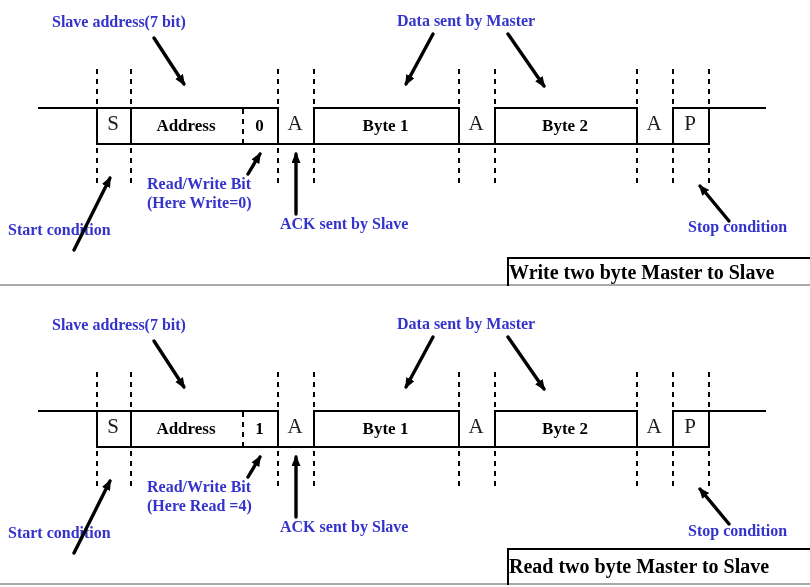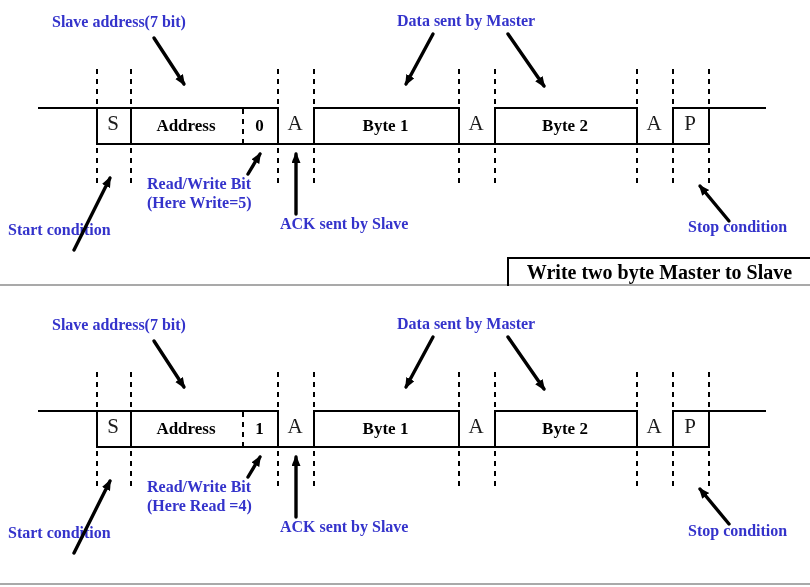--- a/index.html
+++ b/index.html
@@ -24,38 +24,38 @@
   .below{top:148px;height:39px;}
   .addr-div{left:242px;top:109px;height:34px;}
 
   .cell{position:absolute;text-align:center;white-space:nowrap;}
   .plain{top:111px;font-size:21px;color:#1c1c1c;}
   .boldc{top:116px;font-size:17px;font-weight:bold;color:#000;}
 
   .blabel{position:absolute;color:#3433cb;font-weight:bold;font-size:16px;white-space:nowrap;}
 
   .caption-box{position:absolute;left:507px;width:301px;border-left:2px solid #000;
-               border-top:2px solid #000;text-align:center;font-weight:bold;font-size:20px;color:#000;}
+               border-top:2px solid #000;font-weight:bold;font-size:20px;color:#000;}
   .cap-top{top:257px;height:27px;line-height:26px;}
   .cap-bot{top:548px;height:35px;line-height:32px;}
   .rule{position:absolute;left:0;width:810px;height:2px;background:#a9a9a9;}
   .rule-top{top:284px;} .rule-bot{top:583px;}
 
   #arrows{position:absolute;left:0;top:0;pointer-events:none;}
 </style>
 </head>
 <body>
 
 <div id="screen">
 
   <div class="diagram d-top">
     <div class="blabel" style="left:52px;top:13px">Slave address(7 bit)</div>
     <div class="blabel" style="left:397px;top:12px">Data sent by Master</div>
     <div class="blabel" style="left:147px;top:175px">Read/Write Bit</div>
-    <div class="blabel" style="left:147px;top:194px">(Here Write=5)</div>
+    <div class="blabel" style="left:147px;top:194px">(Here Write=0)</div>
     <div class="blabel" style="left:280px;top:215px">ACK sent by Slave</div>
     <div class="blabel" style="left:8px;top:221px">Start condition</div>
     <div class="blabel" style="left:688px;top:218px">Stop condition</div>
 
     <div class="hline lead-in"></div>
     <div class="hline seg-a"></div>
     <div class="hline seg-b"></div>
     <div class="hline seg-c"></div>
     <div class="hline seg-d"></div>
     <div class="hline bottom-line"></div>
@@ -158,20 +158,21 @@
     <div class="cell boldc" style="left:242px;width:35px">1</div>
     <div class="cell plain" style="left:277px;width:36px">A</div>
     <div class="cell boldc" style="left:313px;width:145px">Byte 1</div>
     <div class="cell plain" style="left:458px;width:36px">A</div>
     <div class="cell boldc" style="left:494px;width:142px">Byte 2</div>
     <div class="cell plain" style="left:636px;width:36px">A</div>
     <div class="cell plain" style="left:672px;width:36px">P</div>
   </div>
 
   <div class="rule rule-bot"></div>
+  <div class="caption-box cap-bot">Read two byte Master to Slave</div>
 
   <svg id="arrows" width="810" height="587" viewBox="0 0 810 587">
     <defs>
       <marker id="ah" markerUnits="userSpaceOnUse" markerWidth="12" markerHeight="10" refX="9" refY="4.5" orient="auto">
         <path d="M0,0 L11,4.5 L0,9 Z" fill="#000"></path>
       </marker>
     </defs>
     <g stroke="#000" stroke-width="3.4" fill="none" stroke-linecap="round">
 
       <line x1="154" y1="38" x2="184" y2="84" marker-end="url(#ah)"></line>

